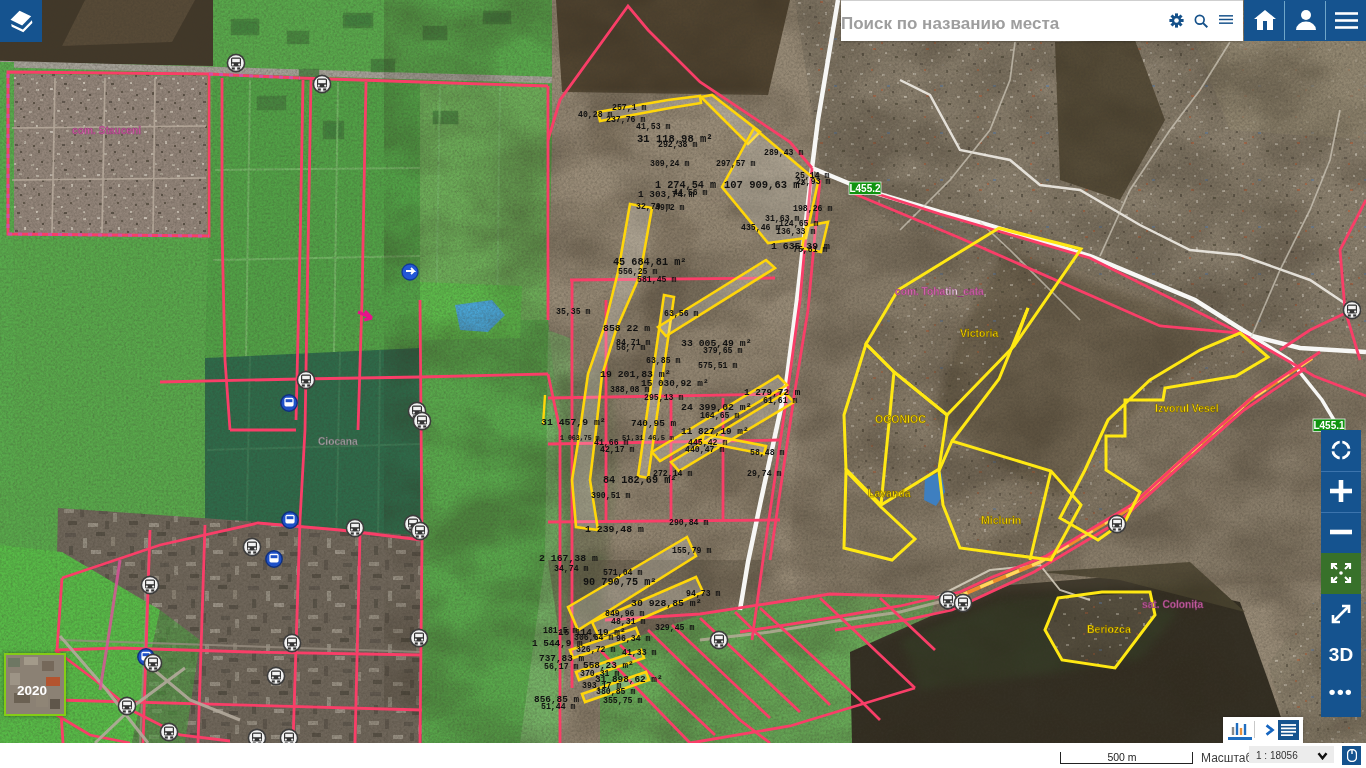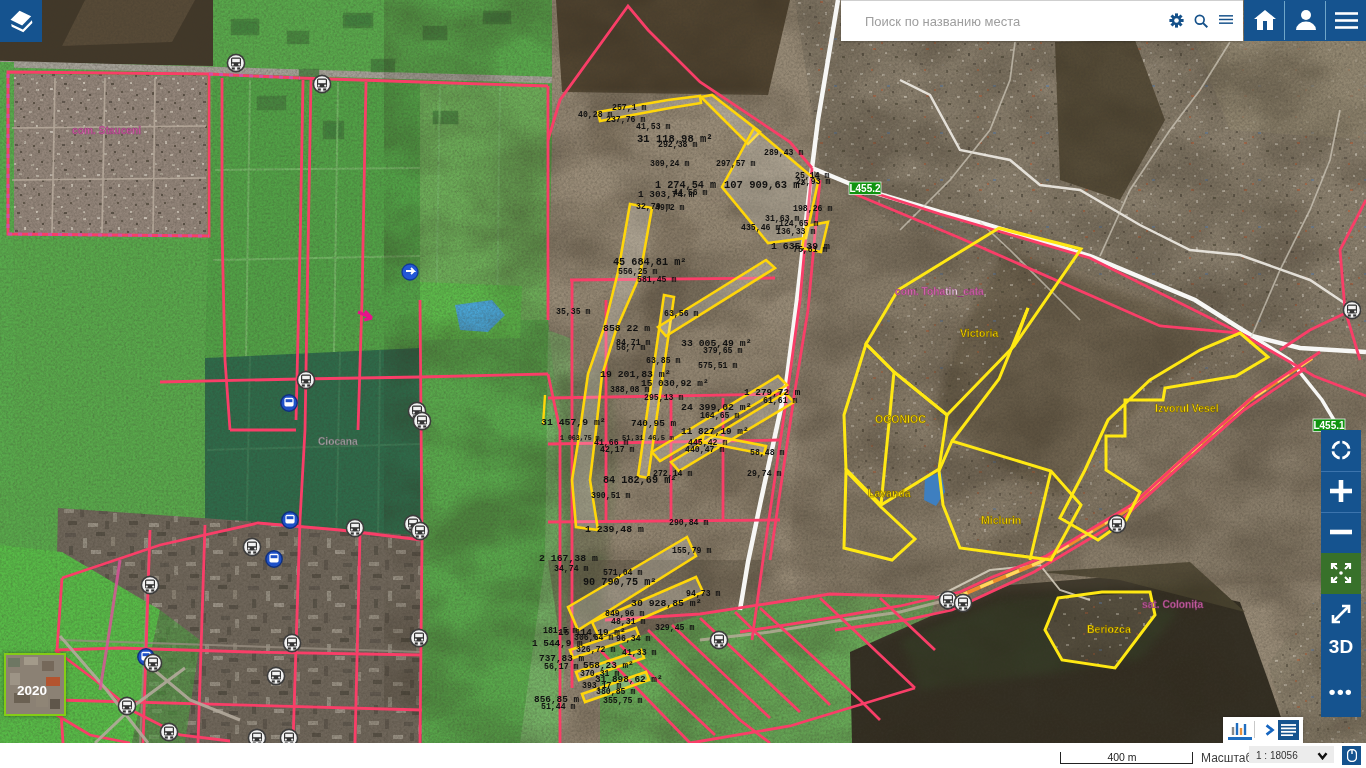--- a/index.html
+++ b/index.html
@@ -570,21 +570,21 @@
       <polygon points="0,-8.5 10.5,-1 0,6.5 -10.5,-1" fill="#fff"></polygon>
       <path d="M-10.5,3.2 L0,10.7 L10.5,3.2 L10.5,6 L0,13.5 L-10.5,6 Z" fill="#fff"></path>
     </g>
   </svg>
 </div>
 
 <div class="abs" style="left:841px;top:0;width:402px;height:1px;background:#cfcfcf;z-index:5;"></div>
 
 <div class="abs" style="left:841px;top:0;width:402px;height:41px;background:#fff;box-shadow:0 1px 2px rgba(0,0,0,0.25);">
 
-  <div class="abs" style="left:24px;top:14px;font-size:13px;color:#9e9e9e;">Поиск по названию места</div>
+  <div class="abs" style="left:0;top:14px;font-size:17px;color:#9e9e9e;font-weight:bold;">Поиск по названию места</div>
 
   <svg class="abs" style="left:328px;top:13px" width="15" height="15" viewBox="0 0 19 19">
     <g transform="translate(9.5,9.5)" fill="#15518a">
       <circle r="6"></circle>
       <g>
         <rect x="-1.9" y="-9" width="3.8" height="18"></rect>
         <rect x="-1.9" y="-9" width="3.8" height="18" transform="rotate(45)"></rect>
         <rect x="-1.9" y="-9" width="3.8" height="18" transform="rotate(90)"></rect>
         <rect x="-1.9" y="-9" width="3.8" height="18" transform="rotate(135)"></rect>
       </g>
@@ -666,21 +666,21 @@
   </div>
 
   <svg class="abs" style="left:8px;top:172px" width="24" height="24" viewBox="0 0 24 24">
     <g stroke="#fff" stroke-width="2.6" fill="none">
       <path d="M4,20 L20,4"></path>
       <path d="M13,4 L20,4 L20,11"></path>
       <path d="M4,13 L4,20 L11,20"></path>
     </g>
   </svg>
 
-  <div class="abs" style="left:0;top:197px;width:40px;height:41px;">
+  <div class="abs" style="left:0;top:205px;width:40px;height:41px;">
     <div class="abs" style="left:0;top:9px;width:40px;height:24px;color:#fff;font-size:19px;font-weight:bold;text-align:center;">3D</div>
   </div>
 
   <div class="abs" style="left:0;top:246px;width:40px;height:41px;color:#fff;">
     <div class="abs" style="left:0;top:5px;width:40px;text-align:center;font-size:19px;font-weight:bold;letter-spacing:1.5px;">•••</div>
   </div>
 </div>
 
 <div class="abs" style="left:1223px;top:717px;width:80px;height:26px;background:#fff;box-shadow:0 0 3px rgba(0,0,0,0.3);">
 
@@ -708,21 +708,21 @@
           <line x1="0" y1="11.2" x2="12" y2="11.2"></line>
         </g>
     </svg>
   </div>
 </div>
 
 <div class="abs" style="left:0;top:743px;width:1366px;height:25px;background:#fff;">
 
   <div class="abs" style="left:1060px;top:9px;width:131px;height:11px;border-left:1.5px solid #222;border-right:1.5px solid #222;border-bottom:1.5px solid #222;"></div>
 
-  <div class="abs" style="left:1092px;top:8px;width:60px;font-size:10.5px;color:#222;text-align:center;background:#fff;">400 m</div>
+  <div class="abs" style="left:1092px;top:8px;width:60px;font-size:10.5px;color:#222;text-align:center;background:#fff;">500 m</div>
 
   <div class="abs" style="left:1201px;top:8px;font-size:12px;color:#3c3c3c;">Масштаб:</div>
 
   <div class="abs" style="left:1249px;top:3px;width:85px;height:17px;background:#ececec;">
     <div class="abs" style="left:7px;top:4px;font-size:10px;color:#333;">1 : 18056</div>
     <svg class="abs" style="left:68px;top:6px" width="11" height="8" viewBox="0 0 12 9">
       <path d="M1.5,1.5 L6,7 L10.5,1.5" stroke="#111" stroke-width="2.8" fill="none"></path>
     </svg>
   </div>
 

